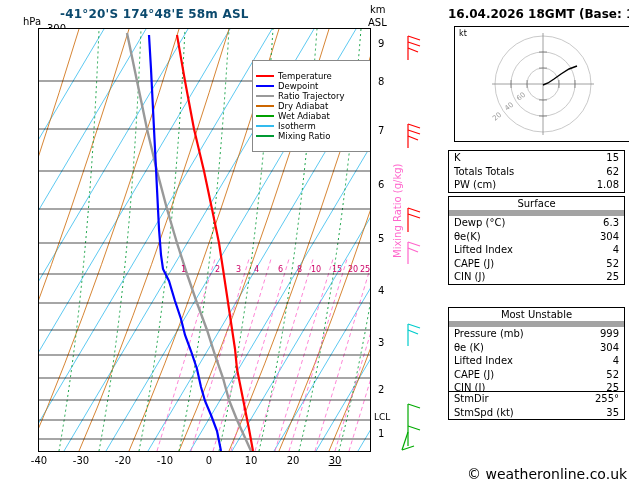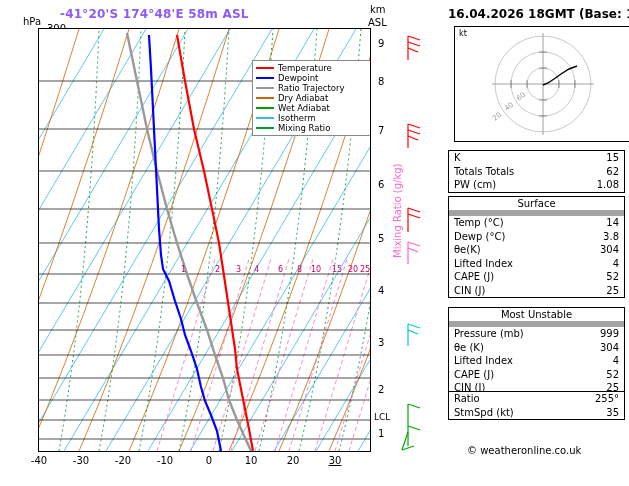--- a/index.html
+++ b/index.html
@@ -2,57 +2,57 @@
 <html><head>
 <meta charset="utf-8">
 <style>
   html,body{margin:0;padding:0;}
   body{width:629px;height:486px;background:#ffffff;font-family:"DejaVu Sans",sans-serif;overflow:hidden;position:relative;}
   .root{position:absolute;left:0;top:0;width:629px;height:486px;}
 
   
   #skewt-panel{position:absolute;left:0;top:0;width:440px;height:486px;}
   #hpa-label{position:absolute;left:23px;top:4px;font-size:10px;color:#000;margin-top:12px;}
-  #station-title{position:absolute;left:60px;top:7px;font-size:12px;color:#8b5cf6;font-weight:bold;letter-spacing:0.2px;}
+  #station-title{position:absolute;left:60px;top:7px;font-size:12px;color:#0c4a6e;font-weight:bold;letter-spacing:0.2px;}
   #km-label{position:absolute;left:370px;top:4px;font-size:10px;color:#000;}
   #asl-label{position:absolute;left:368px;top:17px;font-size:10px;color:#000;}
 
   #plot{position:absolute;left:38px;top:28px;width:333px;height:424px;border:1px solid #000;box-sizing:border-box;overflow:hidden;background:#fff;}
   #plot svg{position:absolute;left:0;top:0;}
 
   .ytick{position:absolute;right:374px;font-size:10px;color:#000;text-align:right;width:30px;}
   .xtick{position:absolute;top:455px;font-size:10px;color:#000;text-align:center;width:34px;}
   #xaxis-title{position:absolute;left:120px;top:470px;font-size:11px;color:#000;}
   .kmtick{position:absolute;left:378px;font-size:10px;color:#000;}
   #mixing-label{position:absolute;left:392px;top:258px;font-size:10px;color:#ff66cc;transform:rotate(-90deg);transform-origin:left top;white-space:nowrap;}
   #lcl-label{position:absolute;left:374px;top:412px;font-size:9px;color:#000;}
 
   
-  #legend{position:absolute;left:213px;top:31px;width:130px;background:#fff;border:1px solid #888;padding:2px 3px;box-sizing:border-box;}
+  #legend{position:absolute;left:213px;top:31px;width:130px;background:#fff;border:1px solid #888;padding:10px 3px;box-sizing:border-box;}
   #legend .row{display:flex;align-items:center;height:10px;}
   #legend .sw{width:18px;height:0;border-top-width:2px;border-top-style:solid;margin-right:4px;flex:0 0 18px;}
   #legend .lbl{font-size:8.5px;color:#000;line-height:10px;white-space:nowrap;}
 
   
   #right-col{position:absolute;left:444px;top:0;width:185px;height:486px;}
   #date-title{position:absolute;left:4px;top:7px;font-size:12px;color:#000;font-weight:bold;white-space:nowrap;}
 
   #hodograph-box{position:absolute;left:10px;top:26px;width:177px;height:116px;border:1px solid #000;background:#fff;box-sizing:border-box;}
   #hodo-kt{position:absolute;left:4px;top:2px;font-size:8px;color:#000;}
 
   .tbl{position:absolute;left:4px;width:177px;border:1px solid #000;box-sizing:border-box;background:#fff;}
   .tbl .hdr{text-align:center;font-size:10px;color:#000;padding:1px 0;border-bottom:6px solid #a3a3a3;}
   .tbl .r{display:flex;justify-content:space-between;font-size:10px;color:#000;padding:0 5px;line-height:13.5px;}
   .tbl .r .k{white-space:nowrap;}
   .tbl .r .v{white-space:nowrap;}
   #tbl-index{top:150px;}
   #tbl-surface{top:196px;}
   #tbl-unstable{top:307px;}
   #tbl-hodo{top:391px;}
-  #credit{position:absolute;left:23px;top:445px;font-size:10px;color:#000;}
+  #credit{position:absolute;left:23px;top:466px;font-size:14px;color:#000;}
 </style>
 </head>
 <body>
 
 <div class="root">
 
   <div id="skewt-panel">
 
     <div id="hpa-label">hPa</div>
     <div id="station-title">-41°20'S 174°48'E 58m ASL</div>
@@ -308,26 +308,22 @@
       </div>
       <div class="r">
         <span class="k">PW (cm)</span>
         <span class="v">1.08</span>
       </div>
     </div>
 
     <div class="tbl" id="tbl-surface">
       <div class="hdr">Surface</div>
       <div class="r">
-        <span class="k">Temp (°C)</span>
-        <span class="v">14</span>
-      </div>
-      <div class="r">
         <span class="k">Dewp (°C)</span>
-        <span class="v">3.8</span>
+        <span class="v">6.3</span>
       </div>
       <div class="r">
         <span class="k">θe(K)</span>
         <span class="v">304</span>
       </div>
       <div class="r">
         <span class="k">Lifted Index</span>
         <span class="v">4</span>
       </div>
       <div class="r">
@@ -359,21 +355,21 @@
         <span class="v">52</span>
       </div>
       <div class="r">
         <span class="k">CIN (J)</span>
         <span class="v">25</span>
       </div>
     </div>
 
     <div class="tbl" id="tbl-hodo">
       <div class="r">
-        <span class="k">Ratio</span>
+        <span class="k">StmDir</span>
         <span class="v">255°</span>
       </div>
       <div class="r">
         <span class="k">StmSpd (kt)</span>
         <span class="v">35</span>
       </div>
     </div>
 
     <div id="credit">© weatheronline.co.uk</div>
   </div>

